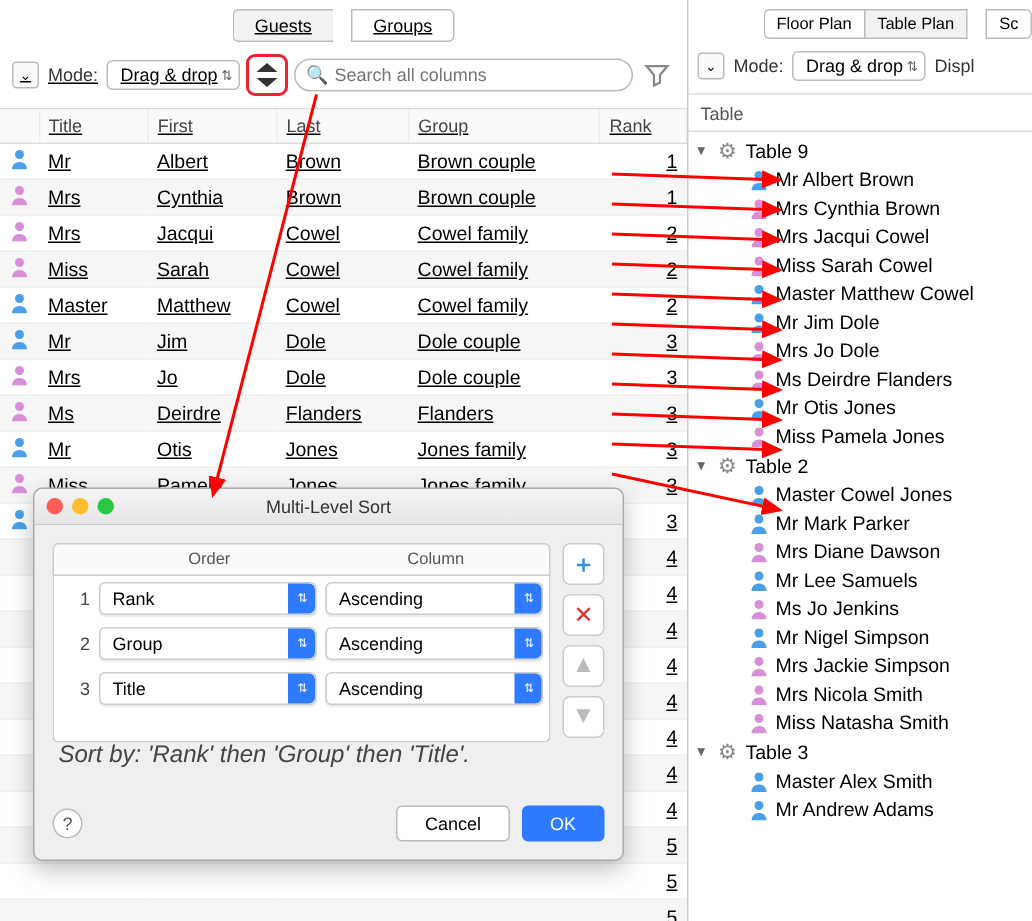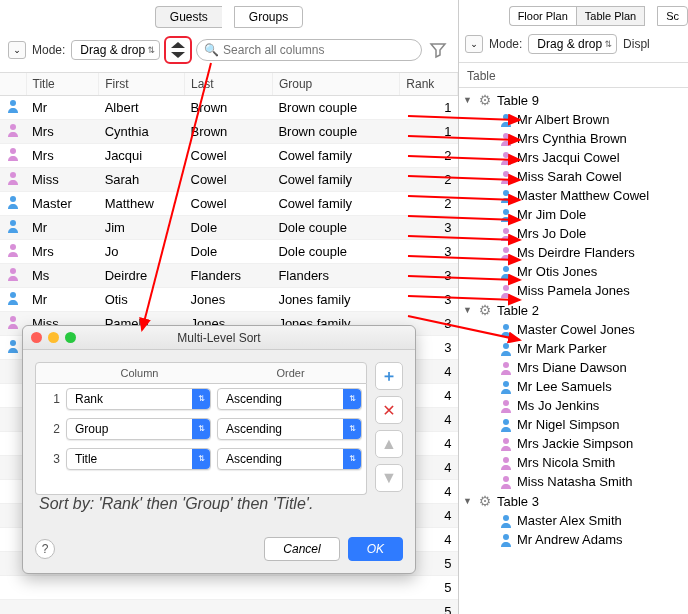--- a/index.html
+++ b/index.html
@@ -1,18 +1,18 @@
 <!DOCTYPE html>
 <html><head>
 <meta charset="utf-8">
 <style>
   * { box-sizing: border-box; margin: 0; padding: 0; }
   body { font-family: -apple-system, "Helvetica Neue", Arial, sans-serif; font-size: 13px; color: #000; background: #fff; width: 688px; height: 614px; position: relative; overflow: hidden; }
   .root { display: flex; width: 100%; height: 100%; }
-  .left-pane { width: 458px; height: 100%; position: relative; }
+  .left-pane { width: 458px; height: 100%; position: relative; text-decoration: underline; }
   .right-pane { width: 230px; height: 100%; border-left: 1px solid #ccc; position: relative; }
 
   
   .tabs { display: flex; justify-content: center; padding: 6px 0 4px; }
   .tab { border: 1px solid #bbb; padding: 3px 14px; font-size: 12px; background: #fff; cursor: pointer; }
   .tab:first-child { border-radius: 4px 0 0 4px; border-right: none; }
   .tab:last-child { border-radius: 0 4px 4px 0; margin-left: 12px; }
   .tab.active { background: #f2f2f2; }
 
   
@@ -65,21 +65,21 @@
   .mac-select::after { content: ""; position: absolute; right: 0; top: 0; bottom: 0; width: 18px; background: #2f7bff; border-radius: 0 4px 4px 0; }
   .mac-select .chev { position: absolute; right: 5px; color: #fff; font-size: 8px; line-height: 1; z-index: 1; }
   .side-btns { display: flex; flex-direction: column; gap: 6px; }
   .side-btn { width: 28px; height: 28px; border: 1px solid #ccc; border-radius: 5px; background: #fff; display: flex; align-items: center; justify-content: center; font-size: 16px; cursor: pointer; }
   .side-btn.plus { color: #3a8edb; font-weight: bold; }
   .side-btn.del { color: #d33; }
   .side-btn.disabled { color: #bbb; }
   .summary { font-size: 16px; font-style: italic; color: #444; padding: 0 4px 4px; }
   .dialog-buttons { display: flex; justify-content: flex-end; gap: 8px; padding: 8px 12px 12px; align-items: center; }
   .help-btn { width: 20px; height: 20px; border: 1px solid #bbb; border-radius: 50%; background: #fff; display: flex; align-items: center; justify-content: center; font-size: 12px; color: #555; margin-right: auto; cursor: pointer; }
-  .dlg-btn { border: 1px solid #bbb; border-radius: 4px; padding: 4px 18px; font-size: 12px; background: #fff; cursor: pointer; font-style: italic; }
+  .dlg-btn { border: 1px solid #bbb; border-radius: 4px; padding: 4px 18px; font-size: 12px; background: #fff; cursor: pointer; }
   .dlg-btn.primary { background: #2f7bff; color: #fff; border-color: #2f7bff; }
 
   
   .arrow-layer { position: absolute; left: 0; top: 0; width: 688px; height: 614px; pointer-events: none; z-index: 20; }
 
   .right-tabs { display: flex; padding: 6px 0 4px; justify-content: flex-end; gap: 0; }
   .right-tabs .tab { padding: 3px 8px; font-size: 11px; }
   .right-toolbar { display: flex; align-items: center; gap: 4px; padding: 4px 6px 8px; border-bottom: 1px solid #ddd; font-size: 12px; }
 </style>
 </head>
@@ -566,22 +566,22 @@
       <span class="tl-yel"></span>
       <span class="tl-grn"></span>
     </div>
     <span>Multi-Level Sort</span>
   </div>
   <div class="dialog-body">
     <div class="sort-grid">
       <div class="sort-table">
         <div class="sort-table-head">
           <div></div>
+          <div>Order</div>
           <div>Column</div>
-          <div>Order</div>
         </div>
         <div class="sort-table-body" id="sort-rows">
             <div class="sort-row">
               <div class="sort-row-num">1</div>
               <div class="mac-select">
                 <span>Rank</span>
                 <span class="chev">⇅</span>
               </div>
               <div class="mac-select">
                 <span>Ascending</span>

